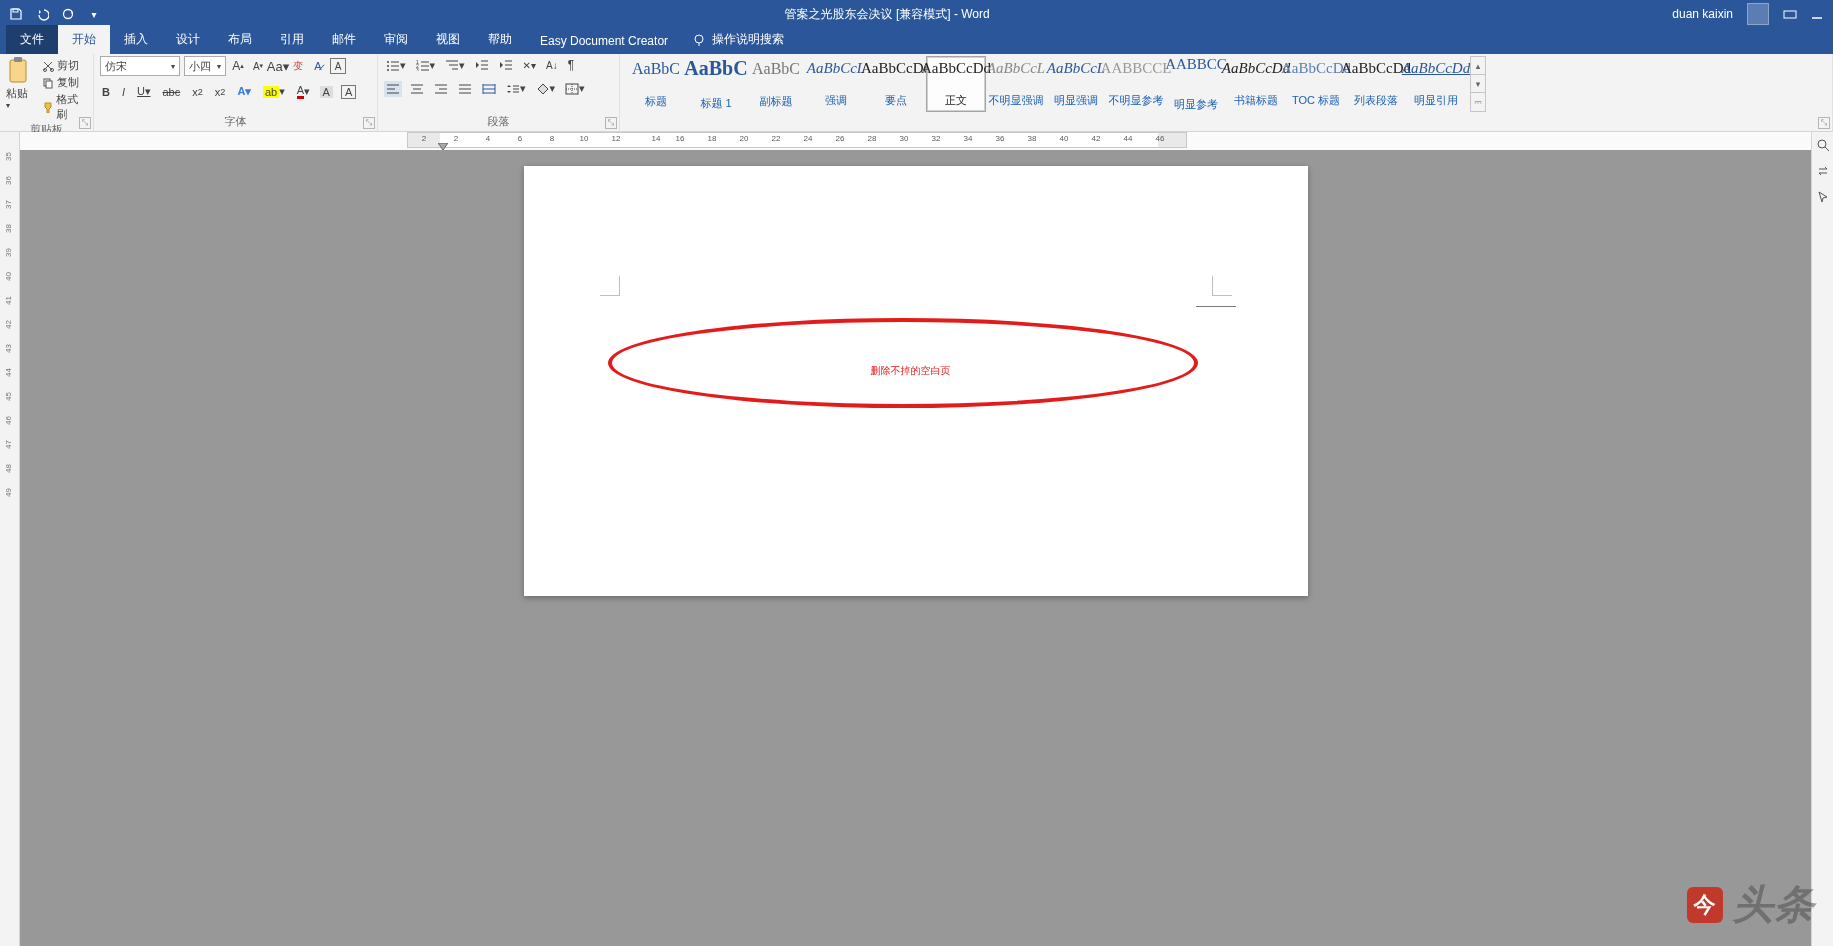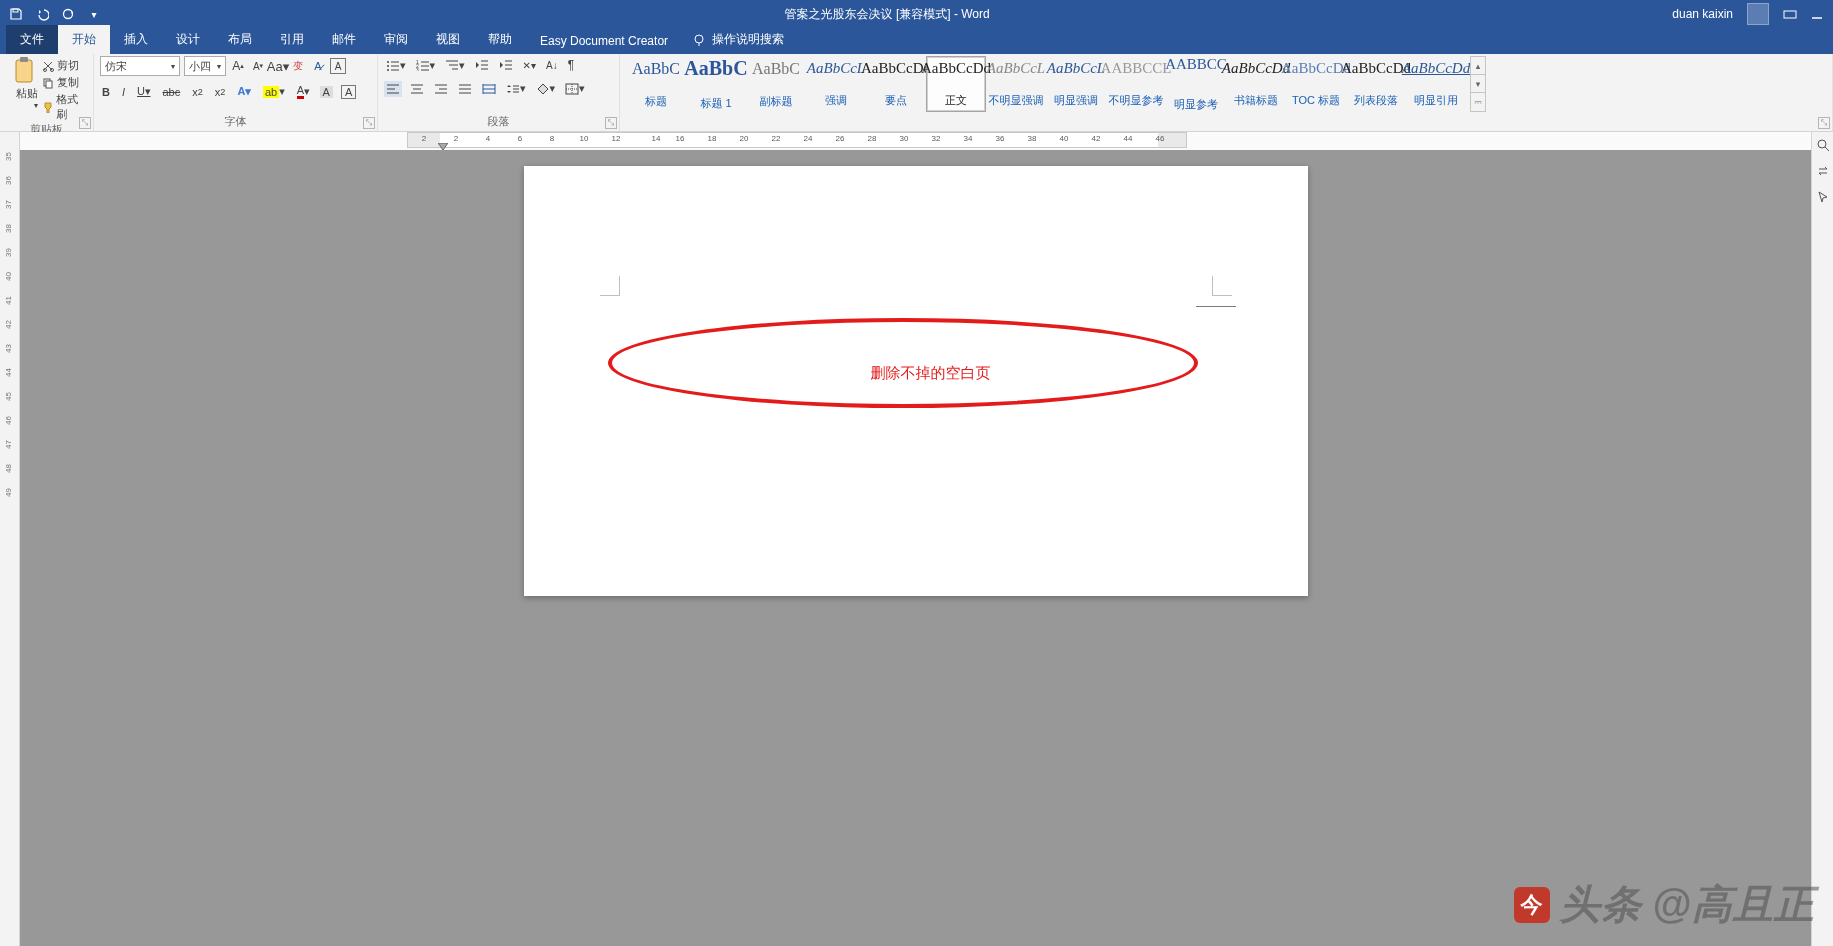--- a/index.html
+++ b/index.html
@@ -15,21 +15,21 @@
 .ribbon-tabs .tab.file { background:#1e3e6e; }
 .ribbon-tabs .tab.active { background:#f3f3f3; color:#2b579a; }
 .ribbon { background:#f3f3f3; height:78px; border-bottom:1px solid #d4d4d4; display:flex; font-size:11px; color:#444; }
 .group { border-right:1px solid #e1e1e1; padding:2px 6px 0 6px; display:flex; flex-direction:column; justify-content:space-between; position:relative; }
 .group-label { text-align:center; font-size:11px; color:#666; padding-bottom:2px; }
 .group-body { display:flex; align-items:flex-start; gap:4px; flex:1; }
 .launcher { position:absolute; right:2px; bottom:2px; width:12px; height:12px; border:1px solid #b5b5b5; color:#888; font-size:8px; display:flex; align-items:center; justify-content:center; cursor:pointer; }
 .btn { display:inline-flex; align-items:center; justify-content:center; cursor:pointer; padding:2px; }
 .vstack { display:flex; flex-direction:column; gap:2px; }
 .hstack { display:flex; align-items:center; gap:4px; }
-.paste-big { display:flex; flex-direction:column; align-items:flex-end; width:34px; cursor:pointer; }
+.paste-big { display:flex; flex-direction:column; align-items:flex-start; width:34px; cursor:pointer; }
 .clip-small { font-size:11px; color:#444; display:flex; align-items:center; gap:3px; cursor:pointer; }
 .font-name { width:80px; height:20px; border:1px solid #ababab; background:#fff; font-size:11px; padding:0 4px; display:flex; align-items:center; justify-content:space-between; }
 .font-size { width:42px; height:20px; border:1px solid #ababab; background:#fff; font-size:11px; padding:0 4px; display:flex; align-items:center; justify-content:space-between; }
 .ico12 { width:16px; height:16px; display:inline-flex; align-items:center; justify-content:center; }
 .style-gallery { display:flex; gap:0; }
 .style-item { width:60px; height:56px; border:1px solid transparent; display:flex; flex-direction:column; align-items:center; justify-content:center; cursor:pointer; font-size:11px; gap:16px; }
 .style-item.sel { border:1px solid #a5a5a5; background:#fdfdfd; box-shadow:inset 0 0 0 1px #d0d0d0; }
 .style-prev { font-family:"Times New Roman",serif; font-size:15px; color:#222; }
 .style-gal-ctrl { width:16px; display:flex; flex-direction:column; justify-content:center; gap:0; border:1px solid #c5c5c5; }
 .style-gal-ctrl div { height:18px; border-bottom:1px solid #c5c5c5; display:flex; align-items:center; justify-content:center; font-size:9px; color:#666; cursor:pointer; }
@@ -44,21 +44,21 @@
 .page { width:784px; background:#fff; box-shadow:0 2px 6px rgba(0,0,0,.3); position:relative; }
 .page1 { height:345px; margin-top:7px; }
 .page2 { height:430px; margin-top:16px; }
 .page .crop { position:absolute; width:20px; height:20px; border-color:#bfbfbf; }
 .page .crop.tl { border-left:1px solid #bfbfbf; border-top:1px solid #bfbfbf; }
 .page .crop.tr { border-right:1px solid #bfbfbf; border-top:1px solid #bfbfbf; }
 .page .crop.bl { border-left:1px solid #bfbfbf; border-bottom:1px solid #bfbfbf; }
 .page .crop.br { border-right:1px solid #bfbfbf; border-bottom:1px solid #bfbfbf; }
 .doc-text { font-family:"FangSong","仿宋",serif; font-size:17px; color:#222; position:absolute; }
 .annot-ellipse { position:absolute; width:590px; height:90px; border:4px solid #e41b1b; border-radius:50%; }
-.annot-text { position:absolute; color:#e41b1b; font-size:15px; }
+.annot-text { position:absolute; color:#e41b1b; font-size:10px; }
 .cursor-line { position:absolute; width:40px; height:1px; background:#7a7a7a; }
 .watermark { position:absolute; right:18px; bottom:14px; font-size:40px; font-weight:bold; color:rgba(80,80,80,.55); font-style:italic; letter-spacing:1px; display:flex; align-items:center; gap:10px; }
 .watermark .logo { width:36px; height:36px; border-radius:6px; background:#c0392b; display:flex; align-items:center; justify-content:center; color:#fff; font-size:22px; font-style:normal; }
 svg { display:block; }
 .tell-me { display:flex; align-items:center; gap:6px; color:#fff; font-size:12px; padding:6px 10px; cursor:text; }
 </style>
 </head>
 <body>
 
 <div class="titlebar">
@@ -445,14 +445,13 @@
       <div class="cursor-line" style="left:672px;top:140px;"></div>
       <div class="annot-ellipse" style="left:84px;top:152px;"></div>
       <div class="annot-text" style="left:347px;top:198px;">删除不掉的空白页</div>
     </div>
   </div>
 </div>
 
 <div class="watermark">
   <div class="logo">今</div>
   <span>头条</span>
-  <span>@高且正</span>
 </div>
 
 </body></html>

